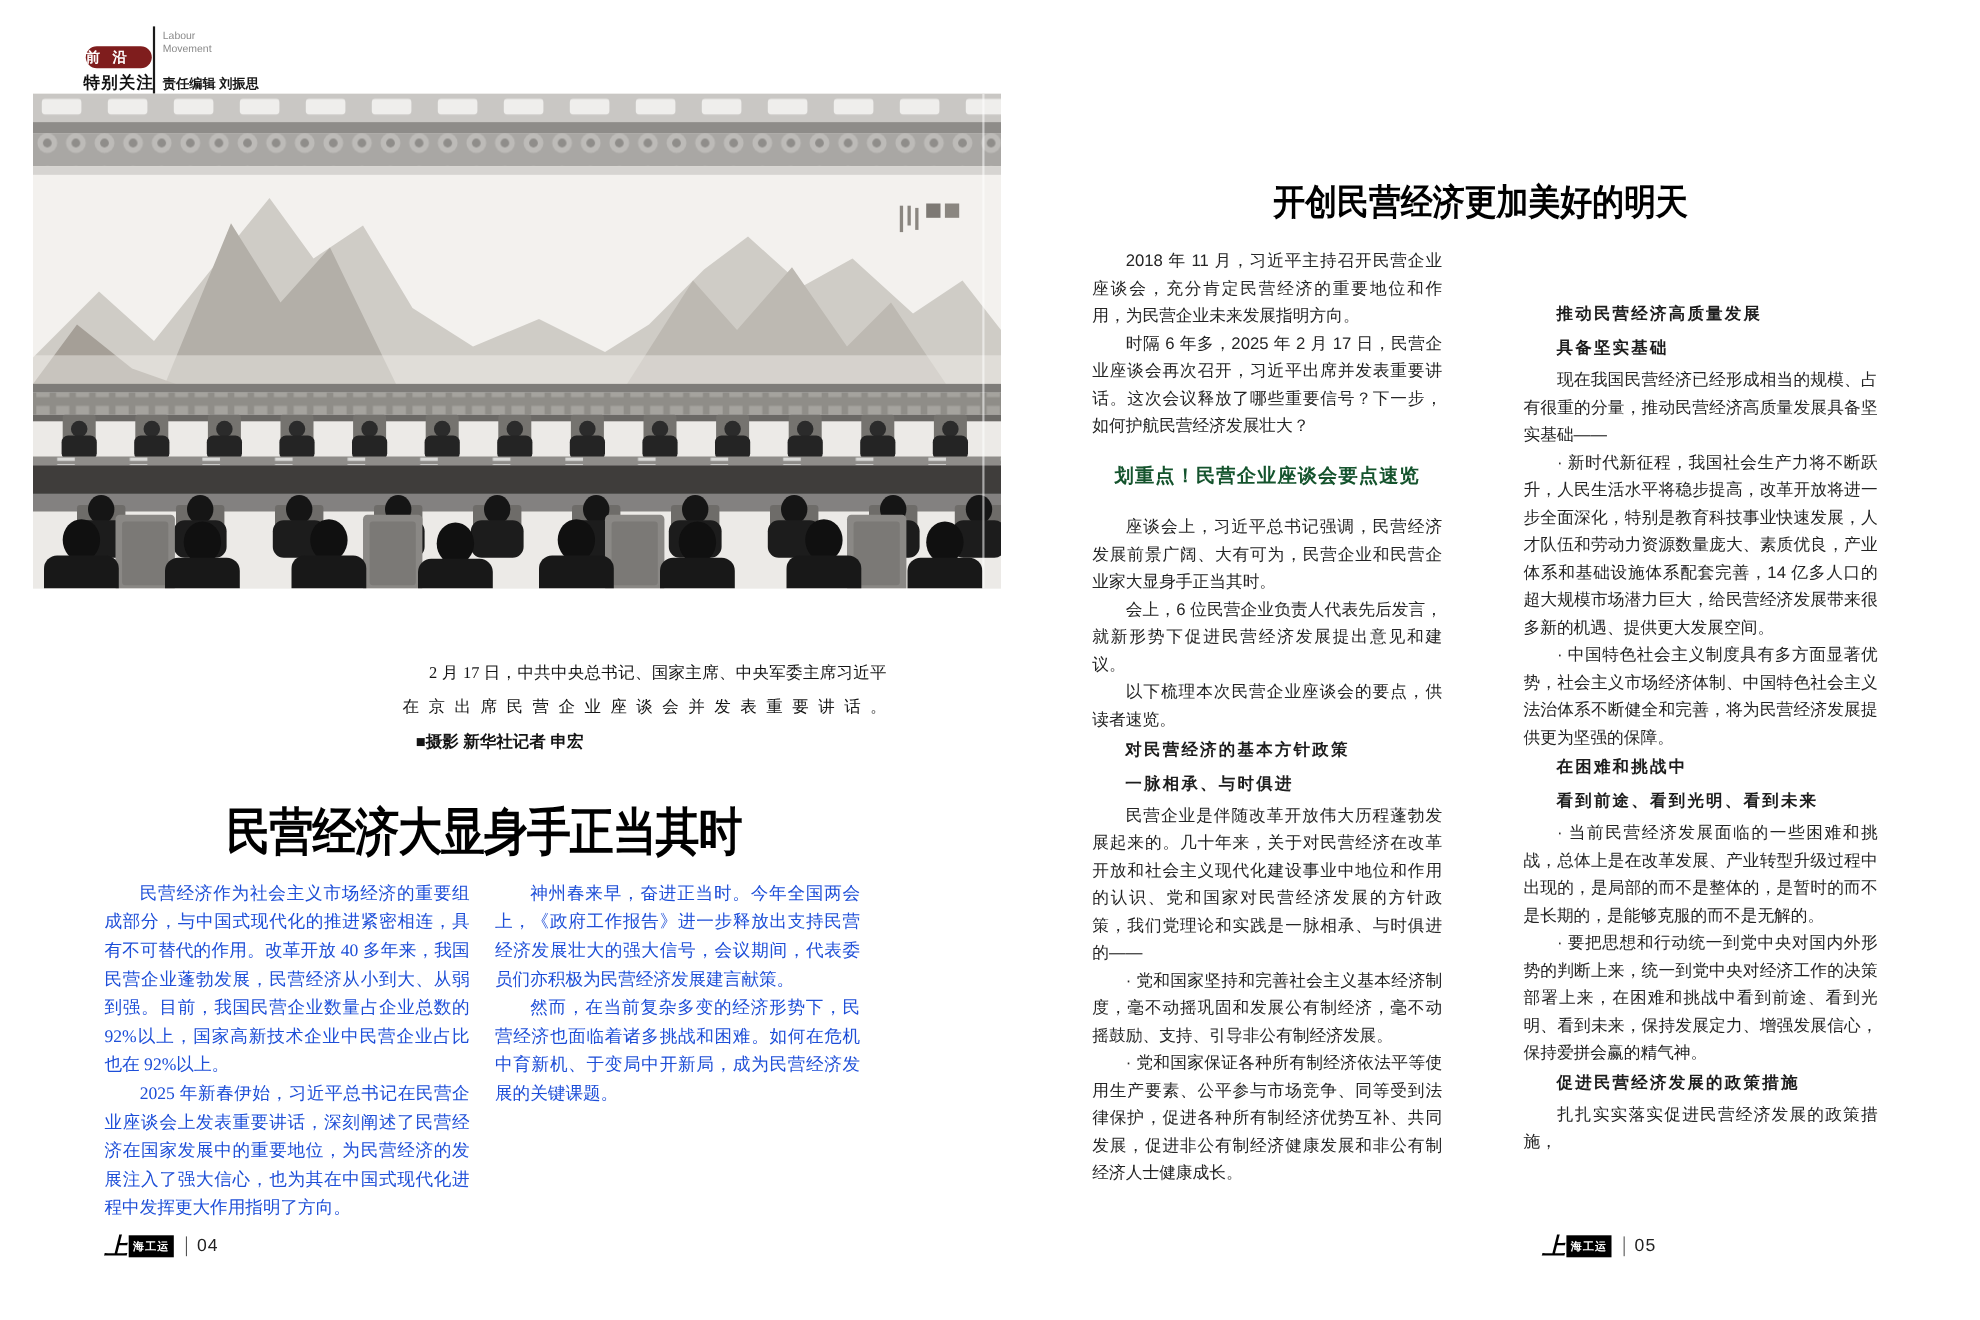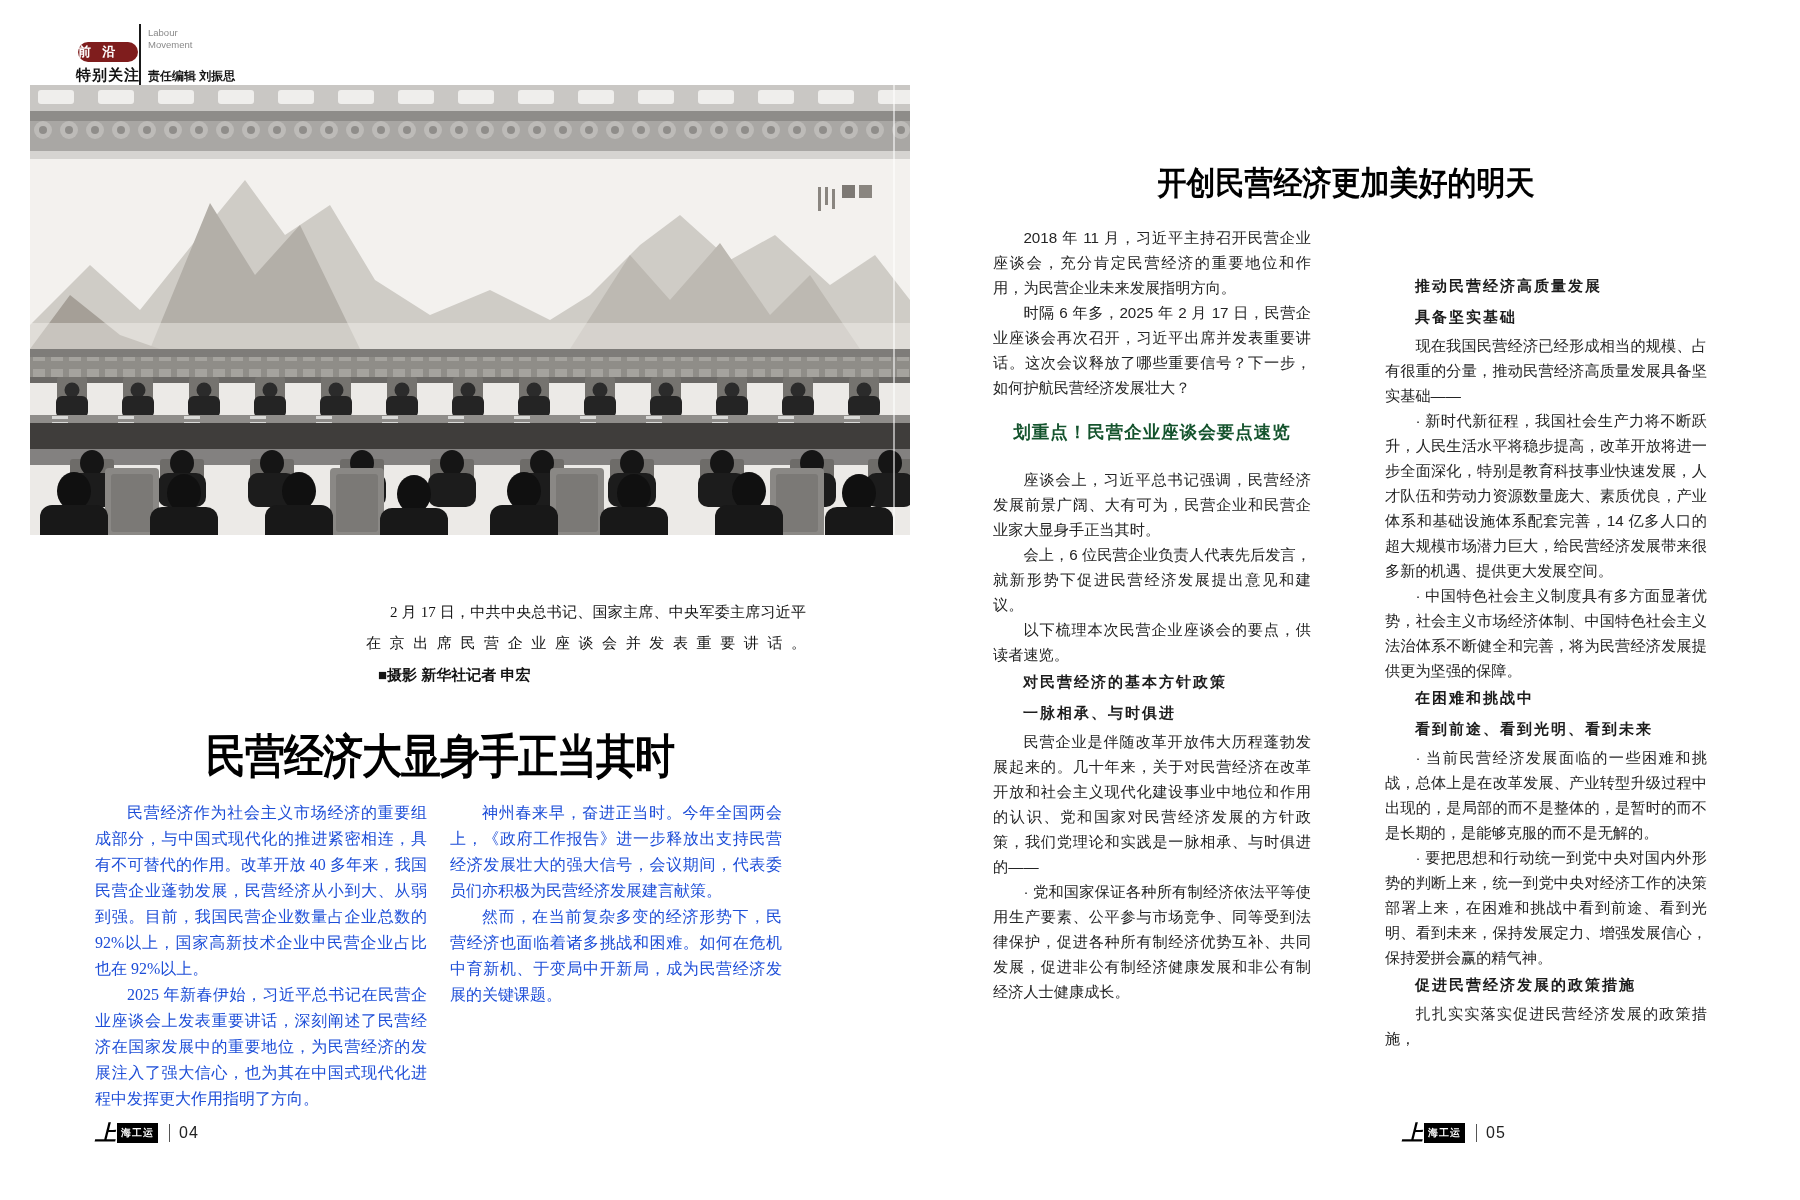--- a/index.html
+++ b/index.html
@@ -206,20 +206,21 @@
   <div class="col sans-col" style="left:993px;top:225px;width:318px;">
       <p class="blk-p">2018 年 11 月，习近平主持召开民营企业座谈会，充分肯定民营经济的重要地位和作用，为民营企业未来发展指明方向。</p>
       <p class="blk-p">时隔 6 年多，2025 年 2 月 17 日，民营企业座谈会再次召开，习近平出席并发表重要讲话。这次会议释放了哪些重要信号？下一步，如何护航民营经济发展壮大？</p>
       <p class="blk-subhead-bold">划重点！民营企业座谈会要点速览</p>
       <p class="blk-p">座谈会上，习近平总书记强调，民营经济发展前景广阔、大有可为，民营企业和民营企业家大显身手正当其时。</p>
       <p class="blk-p">会上，6 位民营企业负责人代表先后发言，就新形势下促进民营经济发展提出意见和建议。</p>
       <p class="blk-p">以下梳理本次民营企业座谈会的要点，供读者速览。</p>
       <p class="blk-subhead-kai">对民营经济的基本方针政策
 一脉相承、与时俱进</p>
       <p class="blk-p">民营企业是伴随改革开放伟大历程蓬勃发展起来的。几十年来，关于对民营经济在改革开放和社会主义现代化建设事业中地位和作用的认识、党和国家对民营经济发展的方针政策，我们党理论和实践是一脉相承、与时俱进的——</p>
+      <p class="blk-bullet">· 党和国家坚持和完善社会主义基本经济制度，毫不动摇巩固和发展公有制经济，毫不动摇鼓励、支持、引导非公有制经济发展。</p>
       <p class="blk-bullet">· 党和国家保证各种所有制经济依法平等使用生产要素、公平参与市场竞争、同等受到法律保护，促进各种所有制经济优势互补、共同发展，促进非公有制经济健康发展和非公有制经济人士健康成长。</p>
     </div>
   <div class="col sans-col r2" style="left:1385px;top:225px;width:322px;">
       <p class="blk-subhead-kai">推动民营经济高质量发展
 具备坚实基础</p>
       <p class="blk-p">现在我国民营经济已经形成相当的规模、占有很重的分量，推动民营经济高质量发展具备坚实基础——</p>
       <p class="blk-bullet">· 新时代新征程，我国社会生产力将不断跃升，人民生活水平将稳步提高，改革开放将进一步全面深化，特别是教育科技事业快速发展，人才队伍和劳动力资源数量庞大、素质优良，产业体系和基础设施体系配套完善，14 亿多人口的超大规模市场潜力巨大，给民营经济发展带来很多新的机遇、提供更大发展空间。</p>
       <p class="blk-bullet">· 中国特色社会主义制度具有多方面显著优势，社会主义市场经济体制、中国特色社会主义法治体系不断健全和完善，将为民营经济发展提供更为坚强的保障。</p>
       <p class="blk-subhead-kai">在困难和挑战中
 看到前途、看到光明、看到未来</p>

